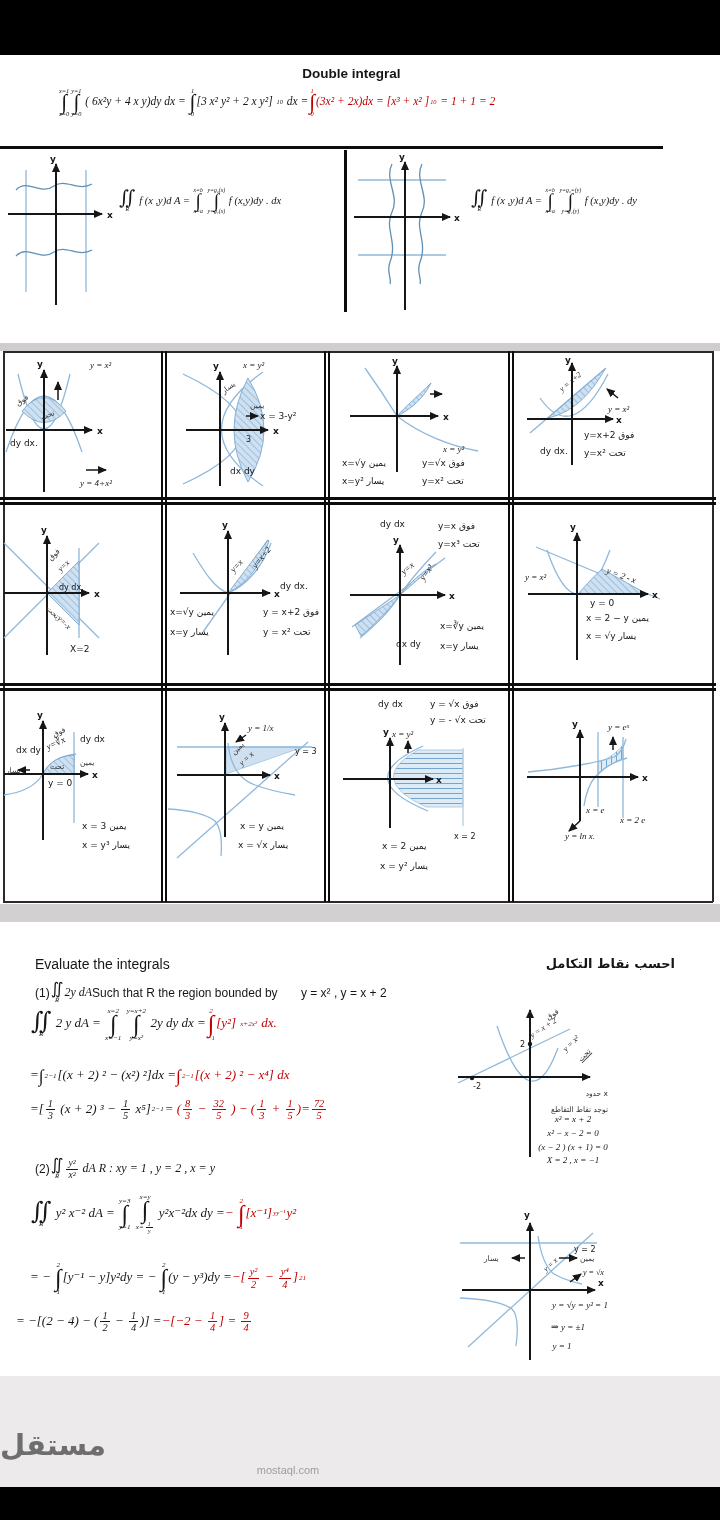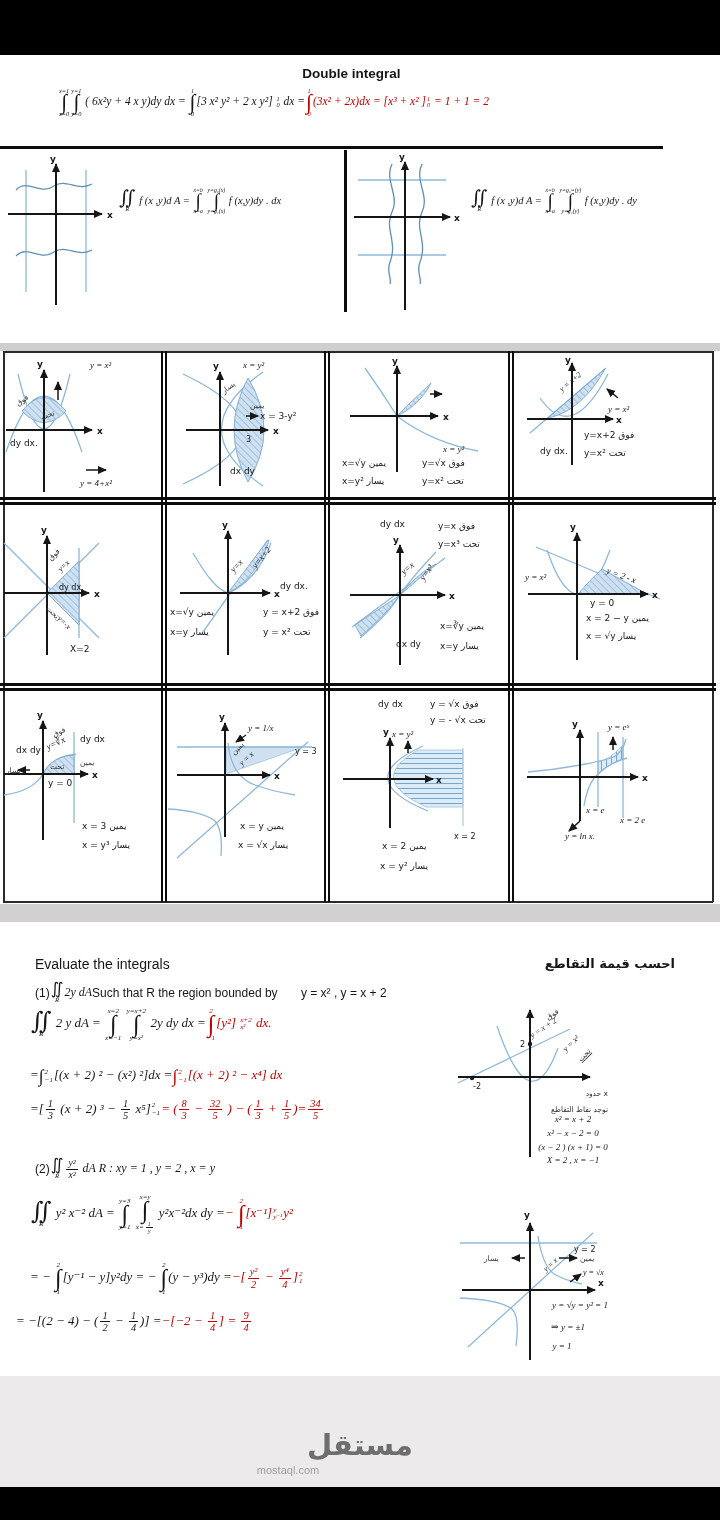--- a/index.html
+++ b/index.html
@@ -12,38 +12,38 @@
            font-family:"Liberation Serif","DejaVu Serif",serif;font-style:italic;}
   .red{color:#c00000;}
   .it{font-family:"Liberation Serif",serif;font-style:italic;}
   
   .iw{display:inline-flex;flex-direction:column;align-items:center;vertical-align:middle;line-height:.85;margin:0 1px;}
   .iw .up,.iw .lo{font-size:.55em;font-style:italic;}
   .iw .sg{font-size:1.85em;font-style:normal;}
   .iw.sm .sg{font-size:1.35em;}
   .ii{font-style:normal;font-size:1.35em;vertical-align:middle;}
   
-  .st{display:inline-flex;flex-direction:column;align-items:flex-start;vertical-align:middle;line-height:1.05;font-size:.55em;font-style:italic;margin:0 1px;}
+  .st{display:inline-flex;flex-direction:row;align-items:flex-start;vertical-align:middle;line-height:1.05;font-size:.55em;font-style:italic;margin:0 1px;}
   
   .fr{display:inline-flex;flex-direction:column;align-items:center;vertical-align:middle;line-height:1.1;font-size:.8em;margin:0 2px;}
   .fr .n{border-bottom:1px solid currentColor;padding:0 2px;}
   .fr span{padding:0 2px;}
   .rule{background:#0c0c0c;}
   .grayband{background:#cfcdce;}
   svg{overflow:visible;}
   svg text{font-family:"DejaVu Sans",sans-serif;font-size:9px;fill:#161616;}
   svg text.m{font-family:"Liberation Serif","DejaVu Serif",serif;font-style:italic;}
   svg text.ar{font-size:7.5px;fill:#333;}
   svg text.sm{font-size:8px;}
   .ev-line{white-space:nowrap;display:flex;align-items:center;font-size:13px;
            font-family:"Liberation Serif","DejaVu Serif",serif;font-style:italic;}
   .stmt{font-size:12px;font-family:"Liberation Sans",sans-serif;font-style:normal;display:flex;align-items:center;white-space:nowrap;}
   .h-en{font-weight:normal;font-size:14px;}
   .h-ar{font-weight:bold;font-size:13px;font-family:"DejaVu Sans",sans-serif;}
-  .wm1{width:720px;text-align:center;font-weight:bold;font-size:29px;color:#6e6e6e;font-family:"DejaVu Sans",sans-serif;}
+  .wm1{width:720px;font-weight:bold;font-size:29px;color:#6e6e6e;font-family:"DejaVu Sans",sans-serif;}
   .wm2{width:576px;text-align:center;font-size:11px;color:#9f9e9f;}
 </style>
 </head>
 <body>
 
 <svg class="abs" width="0" height="0">
   <defs>
     <marker id="ar" markerUnits="userSpaceOnUse" markerWidth="10" markerHeight="10" viewBox="0 0 10 10" refX="8" refY="5" orient="auto">
       <path d="M0,1 L9,5 L0,9 z" fill="#161616"></path>
     </marker>
@@ -429,21 +429,21 @@
   <text x="128" y="90" font-weight="bold">x</text>
   <text class="m" x="94" y="39" font-size="9.5">y = eˣ</text>
   <text class="m" x="72" y="122" font-size="9.5">x = e</text>
   <text class="m" x="106" y="132" font-size="9.5">x = 2 e</text>
   <text class="m" x="51" y="148" font-size="9.5">y = ln x.</text>
 </svg>
 
 <div class="abs" style="left:0;top:904px;width:720px;height:18px;background:#d2d0d1"></div>
 
 <div class="abs h-en" style="left:35px;top:956px">Evaluate the integrals</div>
-<div class="abs h-ar" style="right:45px;top:956px">احسب قيمة التقاطع</div>
+<div class="abs h-ar" style="right:45px;top:956px">احسب نقاط التكامل</div>
 
 <div class="abs stmt" style="left:35px;top:983px">(1) <span class="iw sm it">
       <span class="sg">∬</span>
       <span class="lo">R</span>
     </span> <span class="it">2y dA</span> Such that R the region bounded by&nbsp;&nbsp;&nbsp;&nbsp;&nbsp;&nbsp; y = x² , y = x + 2</div>
 <div class="abs ev-line" style="left:30px;top:1008px">
   <span><span class="iw">
         <span class="sg">∬</span>
         <span class="lo">R</span>
       </span> 2 y dA = <span class="iw">
@@ -491,21 +491,21 @@
       </span> − <span class="fr">
         <span class="n">32</span>
         <span>5</span>
       </span> ) − (<span class="fr">
         <span class="n">1</span>
         <span>3</span>
       </span> + <span class="fr">
         <span class="n">1</span>
         <span>5</span>
       </span>)=<span class="fr">
-        <span class="n">34</span>
+        <span class="n">72</span>
         <span>5</span>
       </span></span>
 </div>
 
 <div class="abs stmt" style="left:35px;top:1158px">(2) <span class="iw sm it">
       <span class="sg">∬</span>
       <span class="lo">R</span>
     </span><span class="it"><span class="fr">
         <span class="n">y²</span>
         <span>x²</span>

